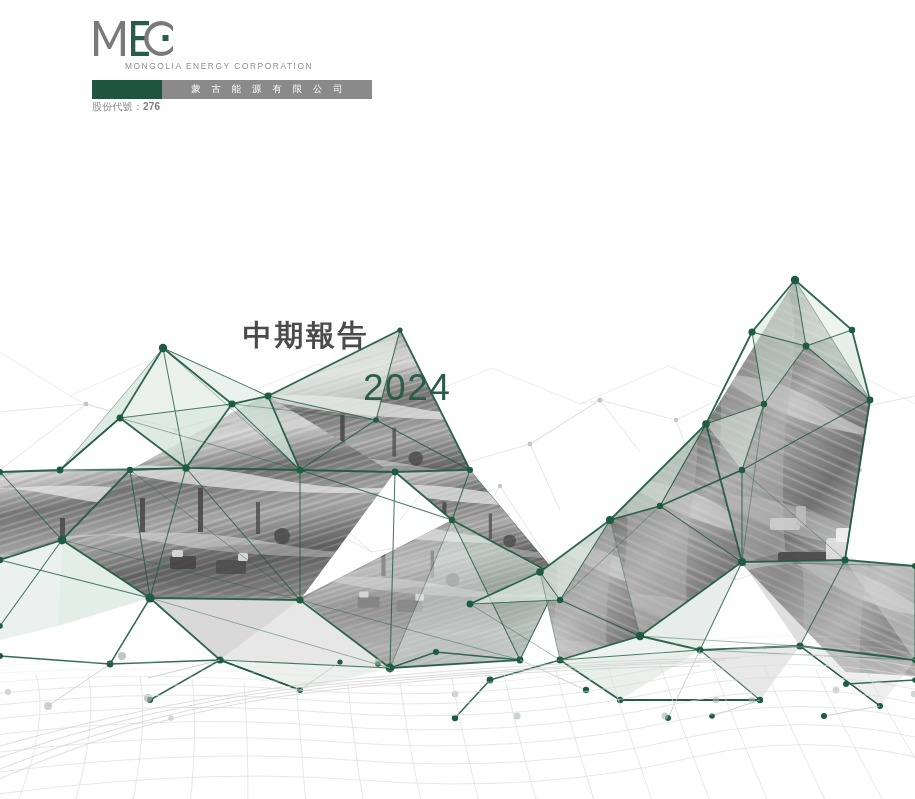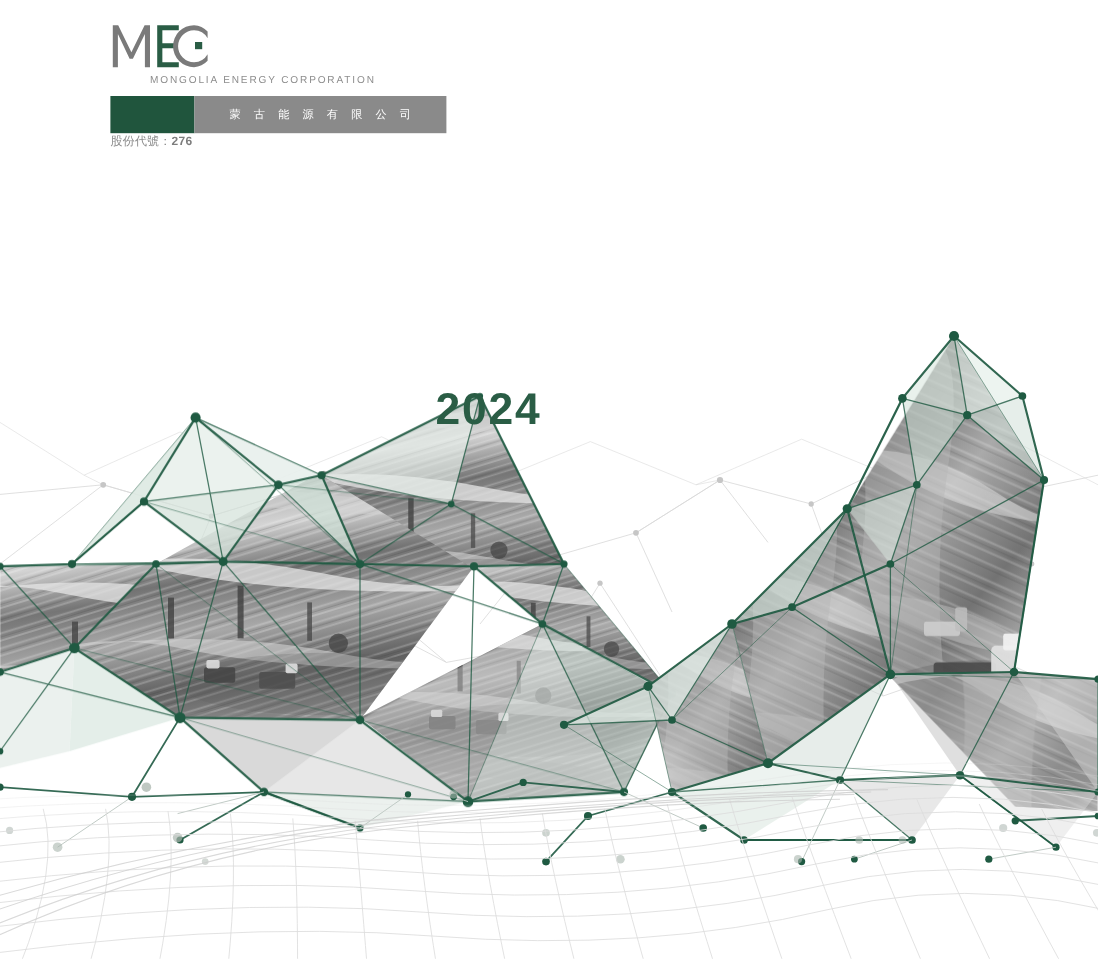--- a/index.html
+++ b/index.html
@@ -57,21 +57,21 @@
     color: #8d8d8d;
     white-space: nowrap;
     margin-left: 33px;
     line-height: 12px;
     font-weight: 400;
   }
 
   #name-bar {
     margin-top: 8px;
     width: 280px;
-    height: 31px;
+    height: 19px;
     display: flex;
     align-items: stretch;
     justify-content: center;
   }
   #name-bar-green {
     width: 70px;
     background: #20553d;
   }
   #name-bar-grey {
     flex: 1 1 auto;
@@ -116,24 +116,24 @@
   }
   #report-title {
     font-size: 29px;
     font-weight: 700;
     color: #4b4b4b;
     letter-spacing: 2.5px;
     line-height: 34px;
     white-space: nowrap;
   }
   #report-year {
-    margin-top: 3px;
+    margin-top: 16px;
     margin-left: 120px;
     font-size: 37px;
-    font-weight: 700;
+    font-weight: 400;
     color: #2a5d45;
     letter-spacing: 1.5px;
     line-height: 40px;
     white-space: nowrap;
   }
 </style>
 </head>
 <body>
 
 <div id="cover">
@@ -594,16 +594,17 @@
     <div id="name-bar">
       <div id="name-bar-green"></div>
       <div id="name-bar-grey">蒙 古 能 源 有 限 公 司</div>
     </div>
 
 
     <div id="stock-code"><span>股份代號：</span><b>276</b></div>
   </div>
 
   <div id="title-block">
+    <div id="report-title">中期報告</div>
     <div id="report-year">2024</div>
   </div>
 
 </div>
 
 </body></html>

